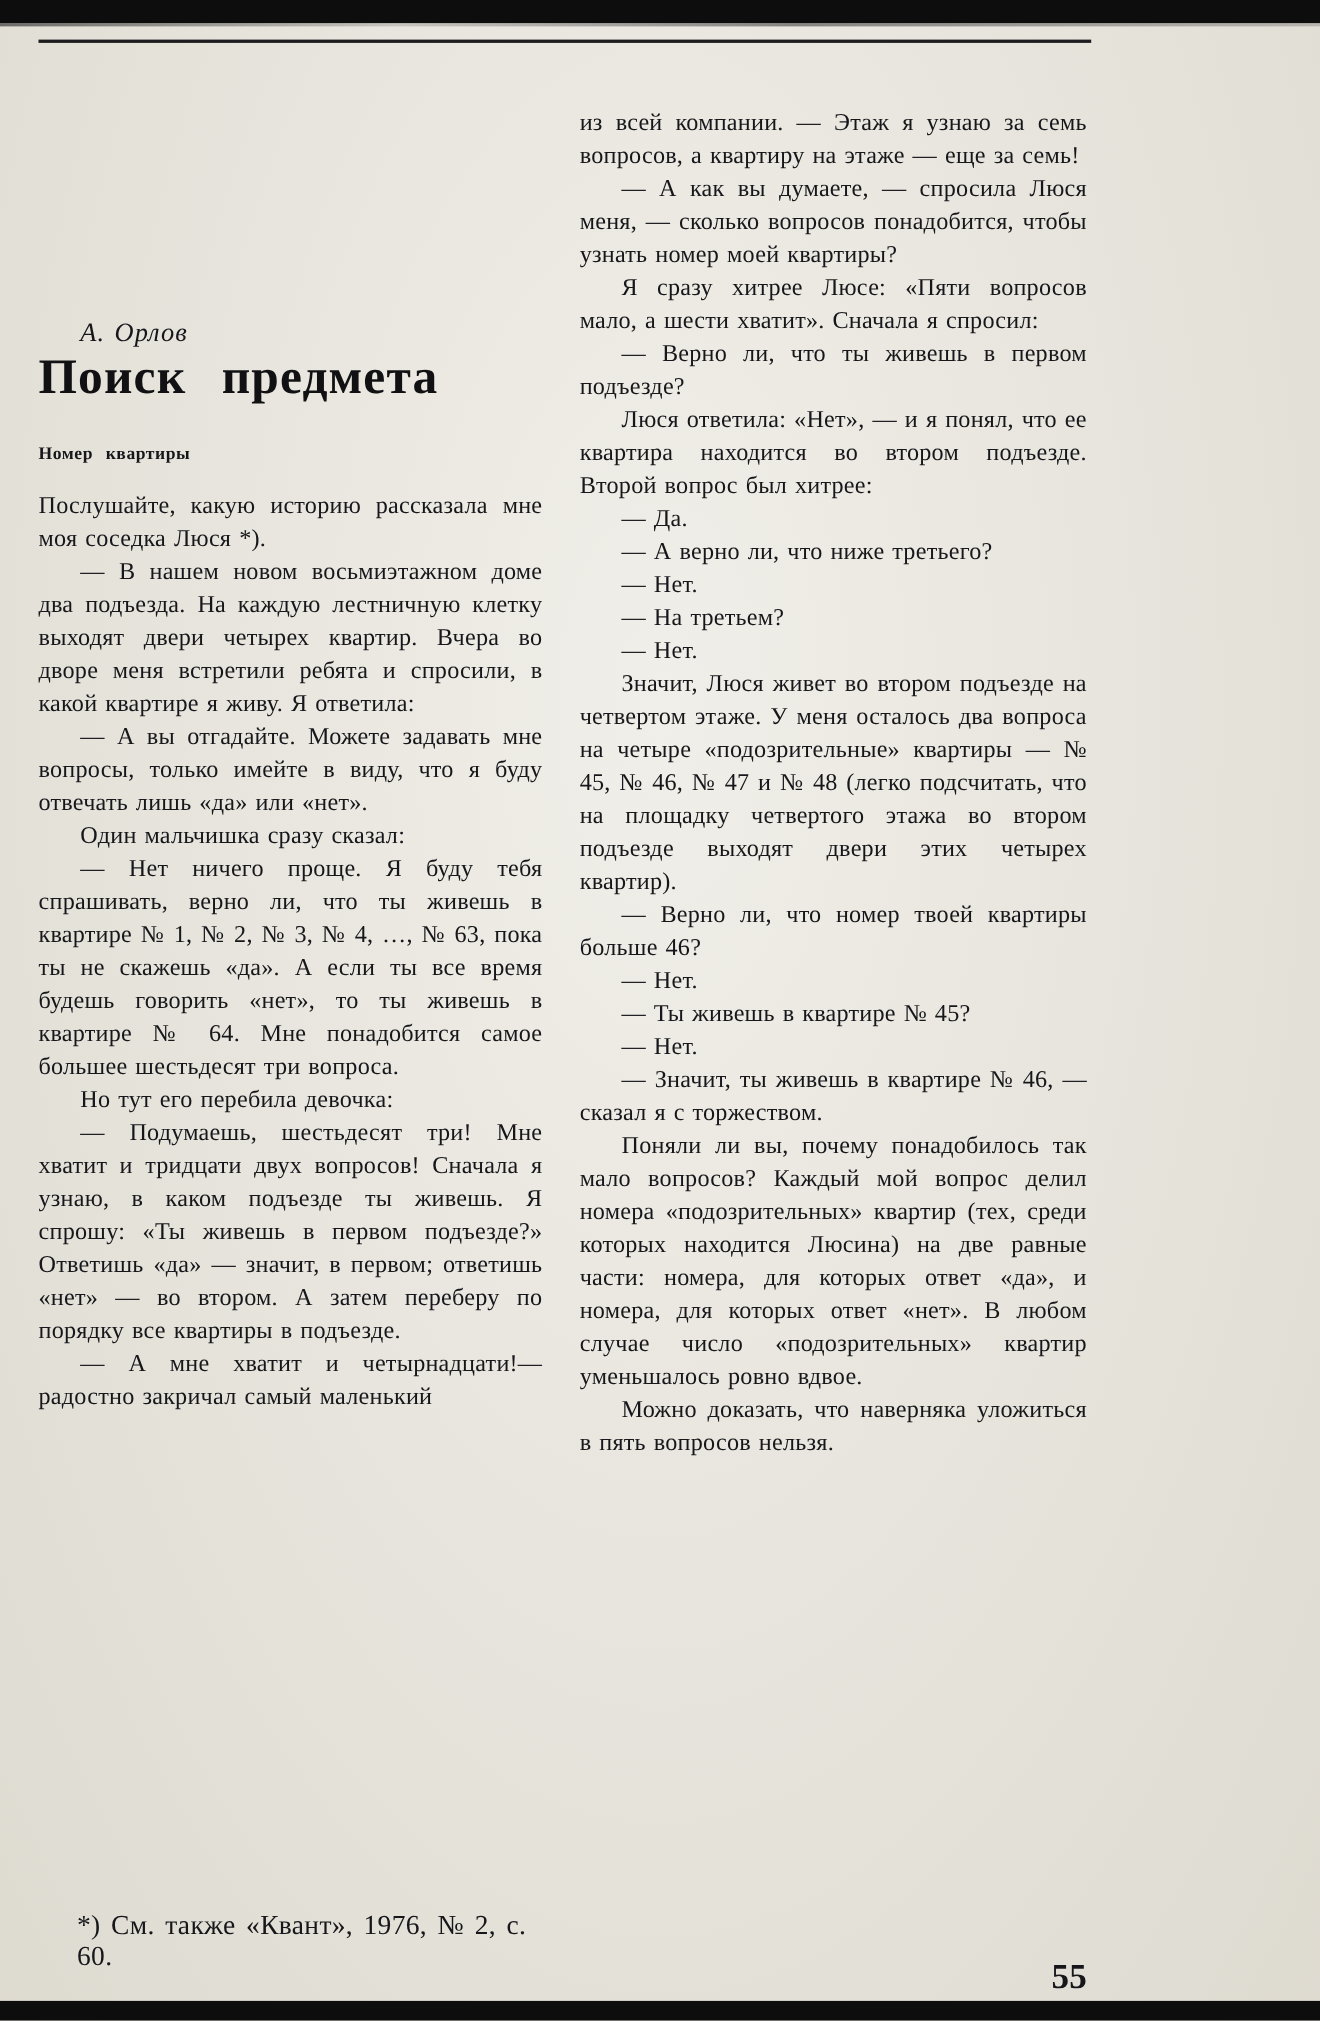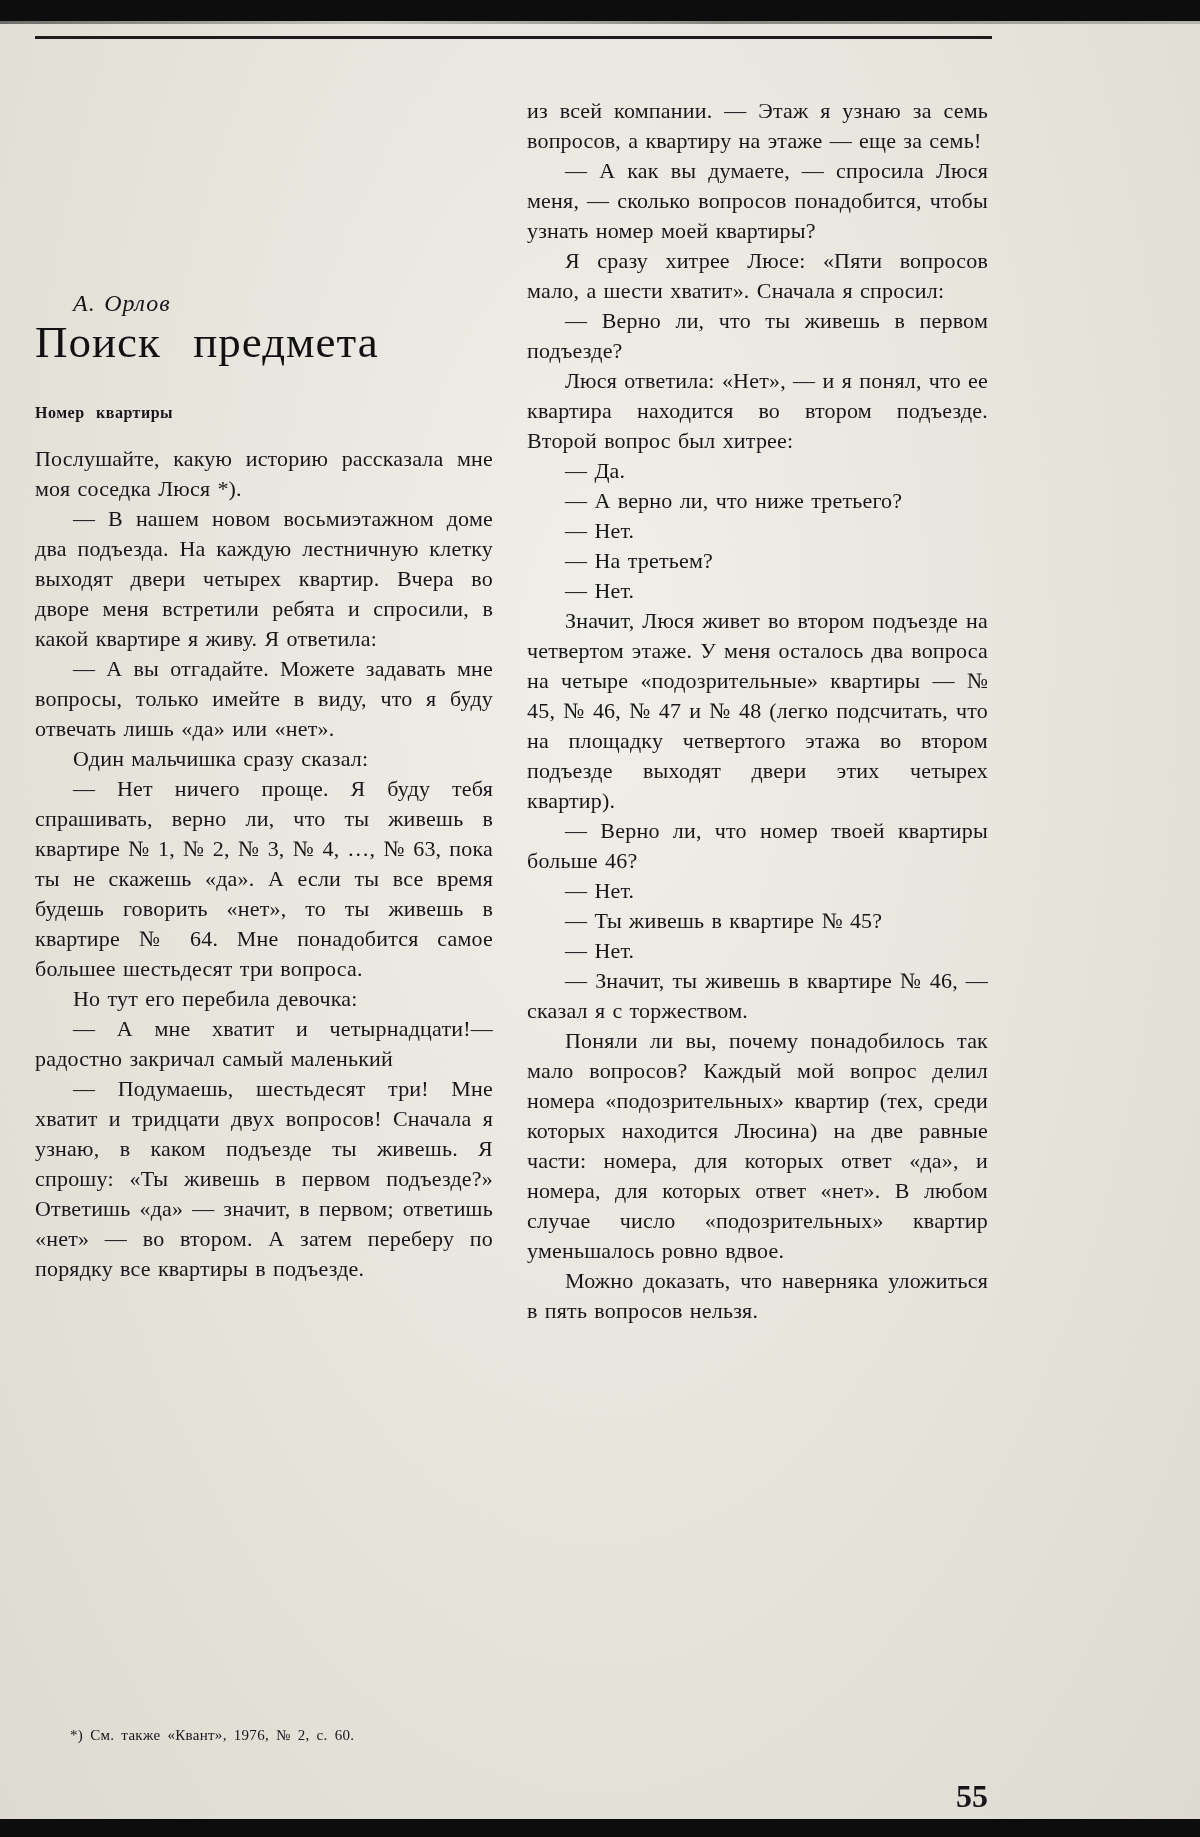--- a/index.html
+++ b/index.html
@@ -79,21 +79,21 @@
 
   .author {
     font-style: italic;
     font-size: 24px;
     letter-spacing: 1px;
     word-spacing: 6px;
     margin: 0 0 26px 0;
     text-align: left;
   }
   .article-title {
-    font-weight: normal;
+    font-weight: bold;
     font-size: 45px;
     line-height: 48px;
     letter-spacing: 1px;
     word-spacing: 20px;
     margin: 0 0 32px 0;
     text-align: left;
     color: #111114;
   }
   .section-heading {
     font-weight: bold;
@@ -102,21 +102,21 @@
     word-spacing: 7px;
     margin: 0 0 16px 0;
     text-align: left;
   }
 
   .footnote {
     position: absolute;
     left: 35px;
     top: 1712px;
     width: 458px;
-    font-size: 15px;
+    font-size: 25px;
     letter-spacing: 0.3px;
     word-spacing: 3px;
     padding-left: 35px;
     box-sizing: border-box;
     text-align: left;
   }
 
   .page-number {
     position: absolute;
     left: 527px;
@@ -137,22 +137,22 @@
   <p class="author">А. Орлов</p>
   <h1 class="article-title">Поиск предмета</h1>
   <h2 class="section-heading">Номер квартиры</h2>
   <div class="paragraphs">
       <p>Послушайте, какую историю рассказала мне моя соседка Люся *).</p>
       <p>— В нашем новом восьмиэтажном доме два подъезда. На каждую лестничную клетку выходят двери четырех квартир. Вчера во дворе меня встретили ребята и спросили, в какой квартире я живу. Я ответила:</p>
       <p>— А вы отгадайте. Можете задавать мне вопросы, только имейте в виду, что я буду отвечать лишь «да» или «нет».</p>
       <p>Один мальчишка сразу сказал:</p>
       <p>— Нет ничего проще. Я буду тебя спрашивать, верно ли, что ты живешь в квартире № 1, № 2, № 3, № 4, …, № 63, пока ты не скажешь «да». А если ты все время будешь говорить «нет», то ты живешь в квартире № 64. Мне понадобится самое большее шестьдесят три вопроса.</p>
       <p>Но тут его перебила девочка:</p>
+      <p>— Подумаешь, шестьдесят три! Мне хватит и тридцати двух вопросов! Сначала я узнаю, в каком подъезде ты живешь. Я спрошу: «Ты живешь в первом подъезде?» Ответишь «да» — значит, в первом; ответишь «нет» — во втором. А затем переберу по порядку все квартиры в подъезде.</p>
       <p>— А мне хватит и четырнадцати!— радостно закричал самый маленький</p>
-      <p>— Подумаешь, шестьдесят три! Мне хватит и тридцати двух вопросов! Сначала я узнаю, в каком подъезде ты живешь. Я спрошу: «Ты живешь в первом подъезде?» Ответишь «да» — значит, в первом; ответишь «нет» — во втором. А затем переберу по порядку все квартиры в подъезде.</p>
     </div>
 </div>
 
 <div class="column col-right">
   <div class="paragraphs">
       <p>из всей компании. — Этаж я узнаю за семь вопросов, а квартиру на этаже — еще за семь!</p>
       <p>— А как вы думаете, — спросила Люся меня, — сколько вопросов понадобится, чтобы узнать номер моей квартиры?</p>
       <p>Я сразу хитрее Люсе: «Пяти вопросов мало, а шести хватит». Сначала я спросил:</p>
       <p>— Верно ли, что ты живешь в первом подъезде?</p>
       <p>Люся ответила: «Нет», — и я понял, что ее квартира находится во втором подъезде. Второй вопрос был хитрее:</p>

